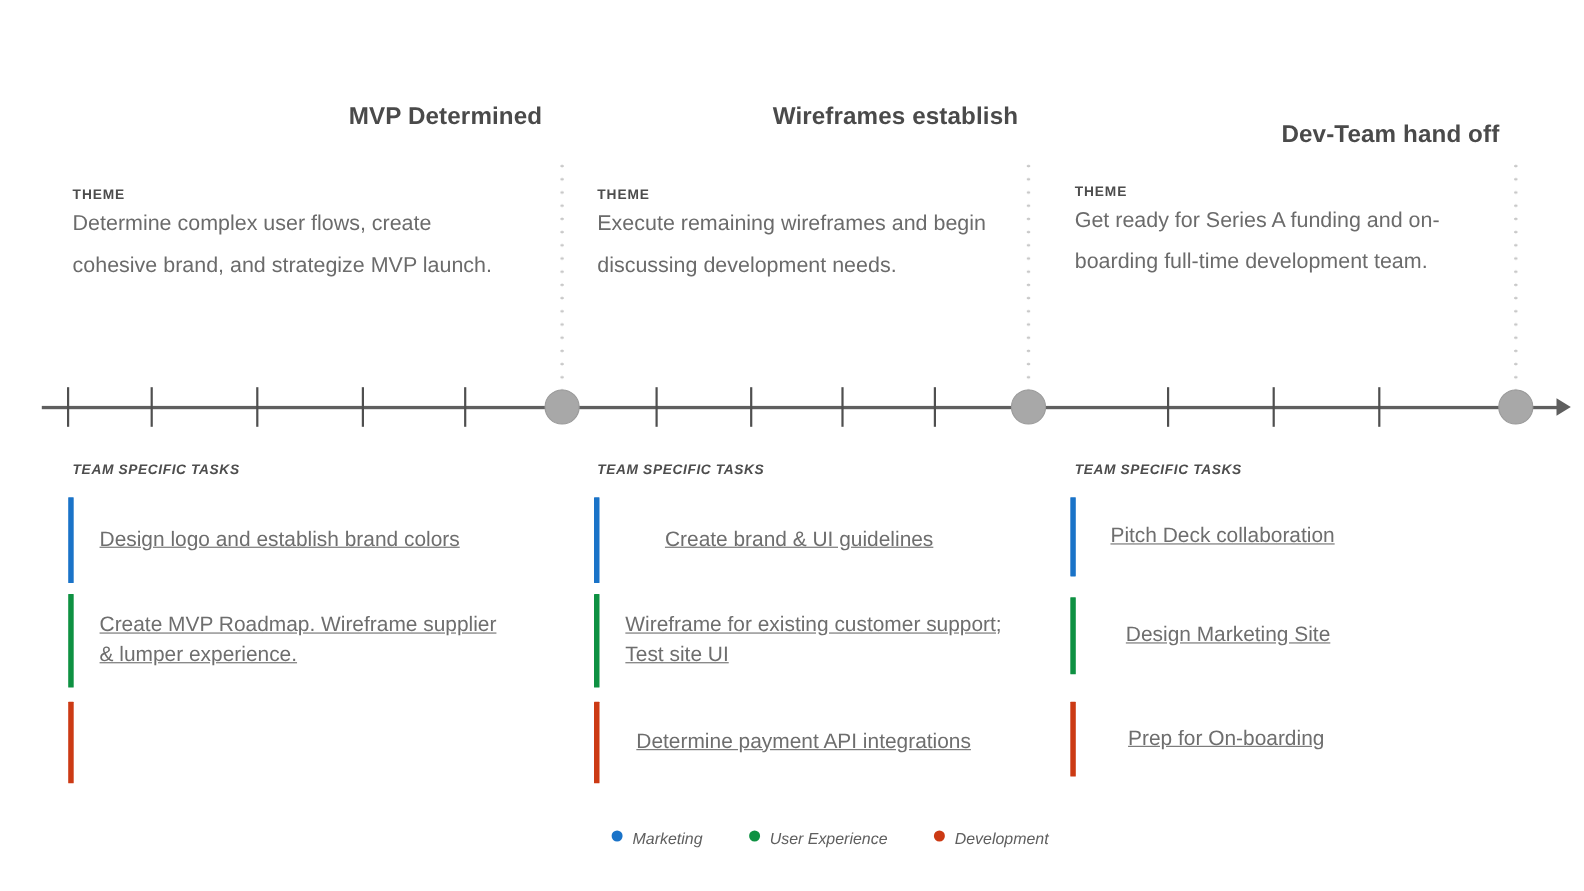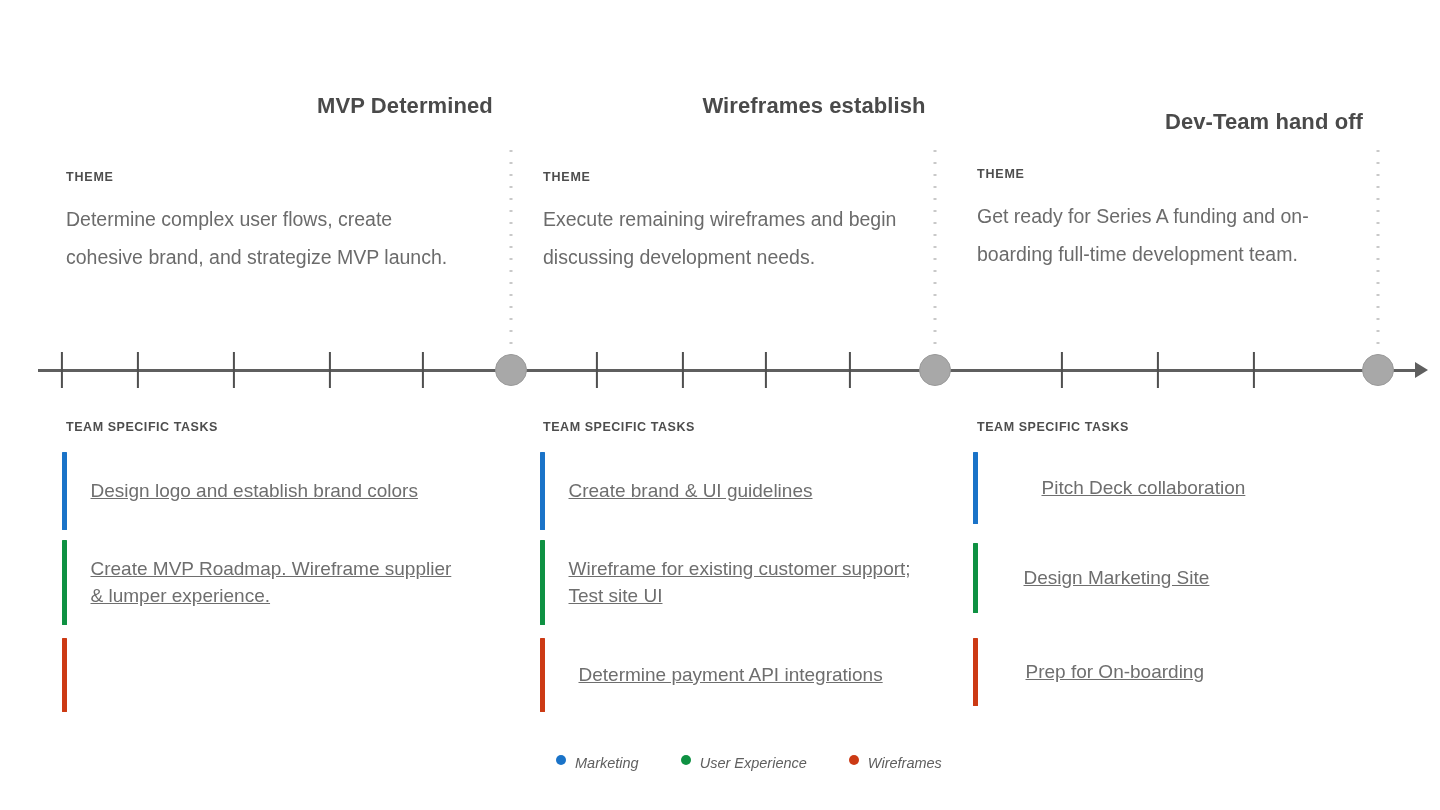--- a/index.html
+++ b/index.html
@@ -47,21 +47,20 @@
 
   
   .theme-block {
     position: absolute;
   }
   .theme-label {
     font-size: 12.5px;
     font-weight: bold;
     color: #4d4d4d;
     letter-spacing: 0.8px;
-    margin-bottom: 16px;
   }
   .theme-text {
     font-size: 19.5px;
     font-weight: 300;
     line-height: 1.95;
     color: #6b6b6b;
   }
 
   
   .axis-line {
@@ -98,20 +97,21 @@
     background: #a8a8a8;
     border: 1.5px solid #9a9a9a;
     top: 354px;
     transform: translateX(-50%);
   }
 
   
   .task-column {
     position: absolute;
     top: 420px;
+    font-style: italic;
   }
   .tasks-label {
     font-size: 12.5px;
     font-weight: bold;
     color: #4d4d4d;
     letter-spacing: 0.55px;
     margin-bottom: 0;
   }
   .task-item {
     position: absolute;
@@ -197,21 +197,21 @@
 
   <div class="theme-block" style="left:543px; top:170px; width:400px;">
     <div class="theme-label">THEME</div>
     <div class="theme-text">Execute remaining wireframes and begin discussing development needs.</div>
   </div>
 
   <div class="task-column" style="left:543px; width:430px;">
     <div class="tasks-label">TEAM SPECIFIC TASKS</div>
   </div>
 
-  <div class="task-item" style="left:540px; top:452px; height:78px; width:430px;">
+  <div class="task-item" style="left:540px; top:452px; height:78px; width:430px;gap:36px;">
     <div class="task-bar" style="background:#1a73c8; height:78px;"></div>
     <div class="task-text">Create brand &amp; UI guidelines</div>
   </div>
   <div class="task-item" style="left:540px; top:540px; height:85px; width:400px;">
     <div class="task-bar" style="background:#0e9142; height:85px;"></div>
     <div class="task-text">Wireframe for existing customer support; Test site UI</div>
   </div>
   <div class="task-item" style="left:540px; top:638px; height:74px; width:430px;">
     <div class="task-bar" style="background:#cc3a14; height:74px;"></div>
     <div class="task-text" style="padding-left:34px;">Determine payment  API integrations</div>
@@ -225,21 +225,21 @@
     <div class="theme-label">THEME</div>
     <div class="theme-text">Get ready for Series A funding and on-boarding full-time development team.</div>
   </div>
 
   <div class="task-column" style="left:977px; width:420px;">
     <div class="tasks-label">TEAM SPECIFIC TASKS</div>
   </div>
 
   <div class="task-item" style="left:973px; top:452px; height:72px; width:420px;">
     <div class="task-bar" style="background:#1a73c8; height:72px;"></div>
-    <div class="task-text" style="padding-left:32px;margin-left:32px;">Pitch Deck  collaboration</div>
+    <div class="task-text" style="padding-left:32px;">Pitch Deck  collaboration</div>
   </div>
   <div class="task-item" style="left:973px; top:543px; height:70px; width:420px;">
     <div class="task-bar" style="background:#0e9142; height:70px;"></div>
     <div class="task-text" style="padding-left:46px;">Design Marketing Site</div>
   </div>
   <div class="task-item" style="left:973px; top:638px; height:68px; width:420px;">
     <div class="task-bar" style="background:#cc3a14; height:68px;"></div>
     <div class="task-text" style="padding-left:48px;">Prep for On-boarding</div>
   </div>
 
@@ -267,17 +267,17 @@
     <div class="legend-item">
       <span class="legend-dot" style="background:#1a73c8;"></span>
       <span class="legend-text">Marketing</span>
     </div>
     <div class="legend-item">
       <span class="legend-dot" style="background:#0e9142;"></span>
       <span class="legend-text">User Experience</span>
     </div>
     <div class="legend-item">
       <span class="legend-dot" style="background:#cc3a14;"></span>
-      <span class="legend-text">Wireframes</span>
+      <span class="legend-text">Development</span>
     </div>
   </div>
 
 </div>
 
 </body></html>

